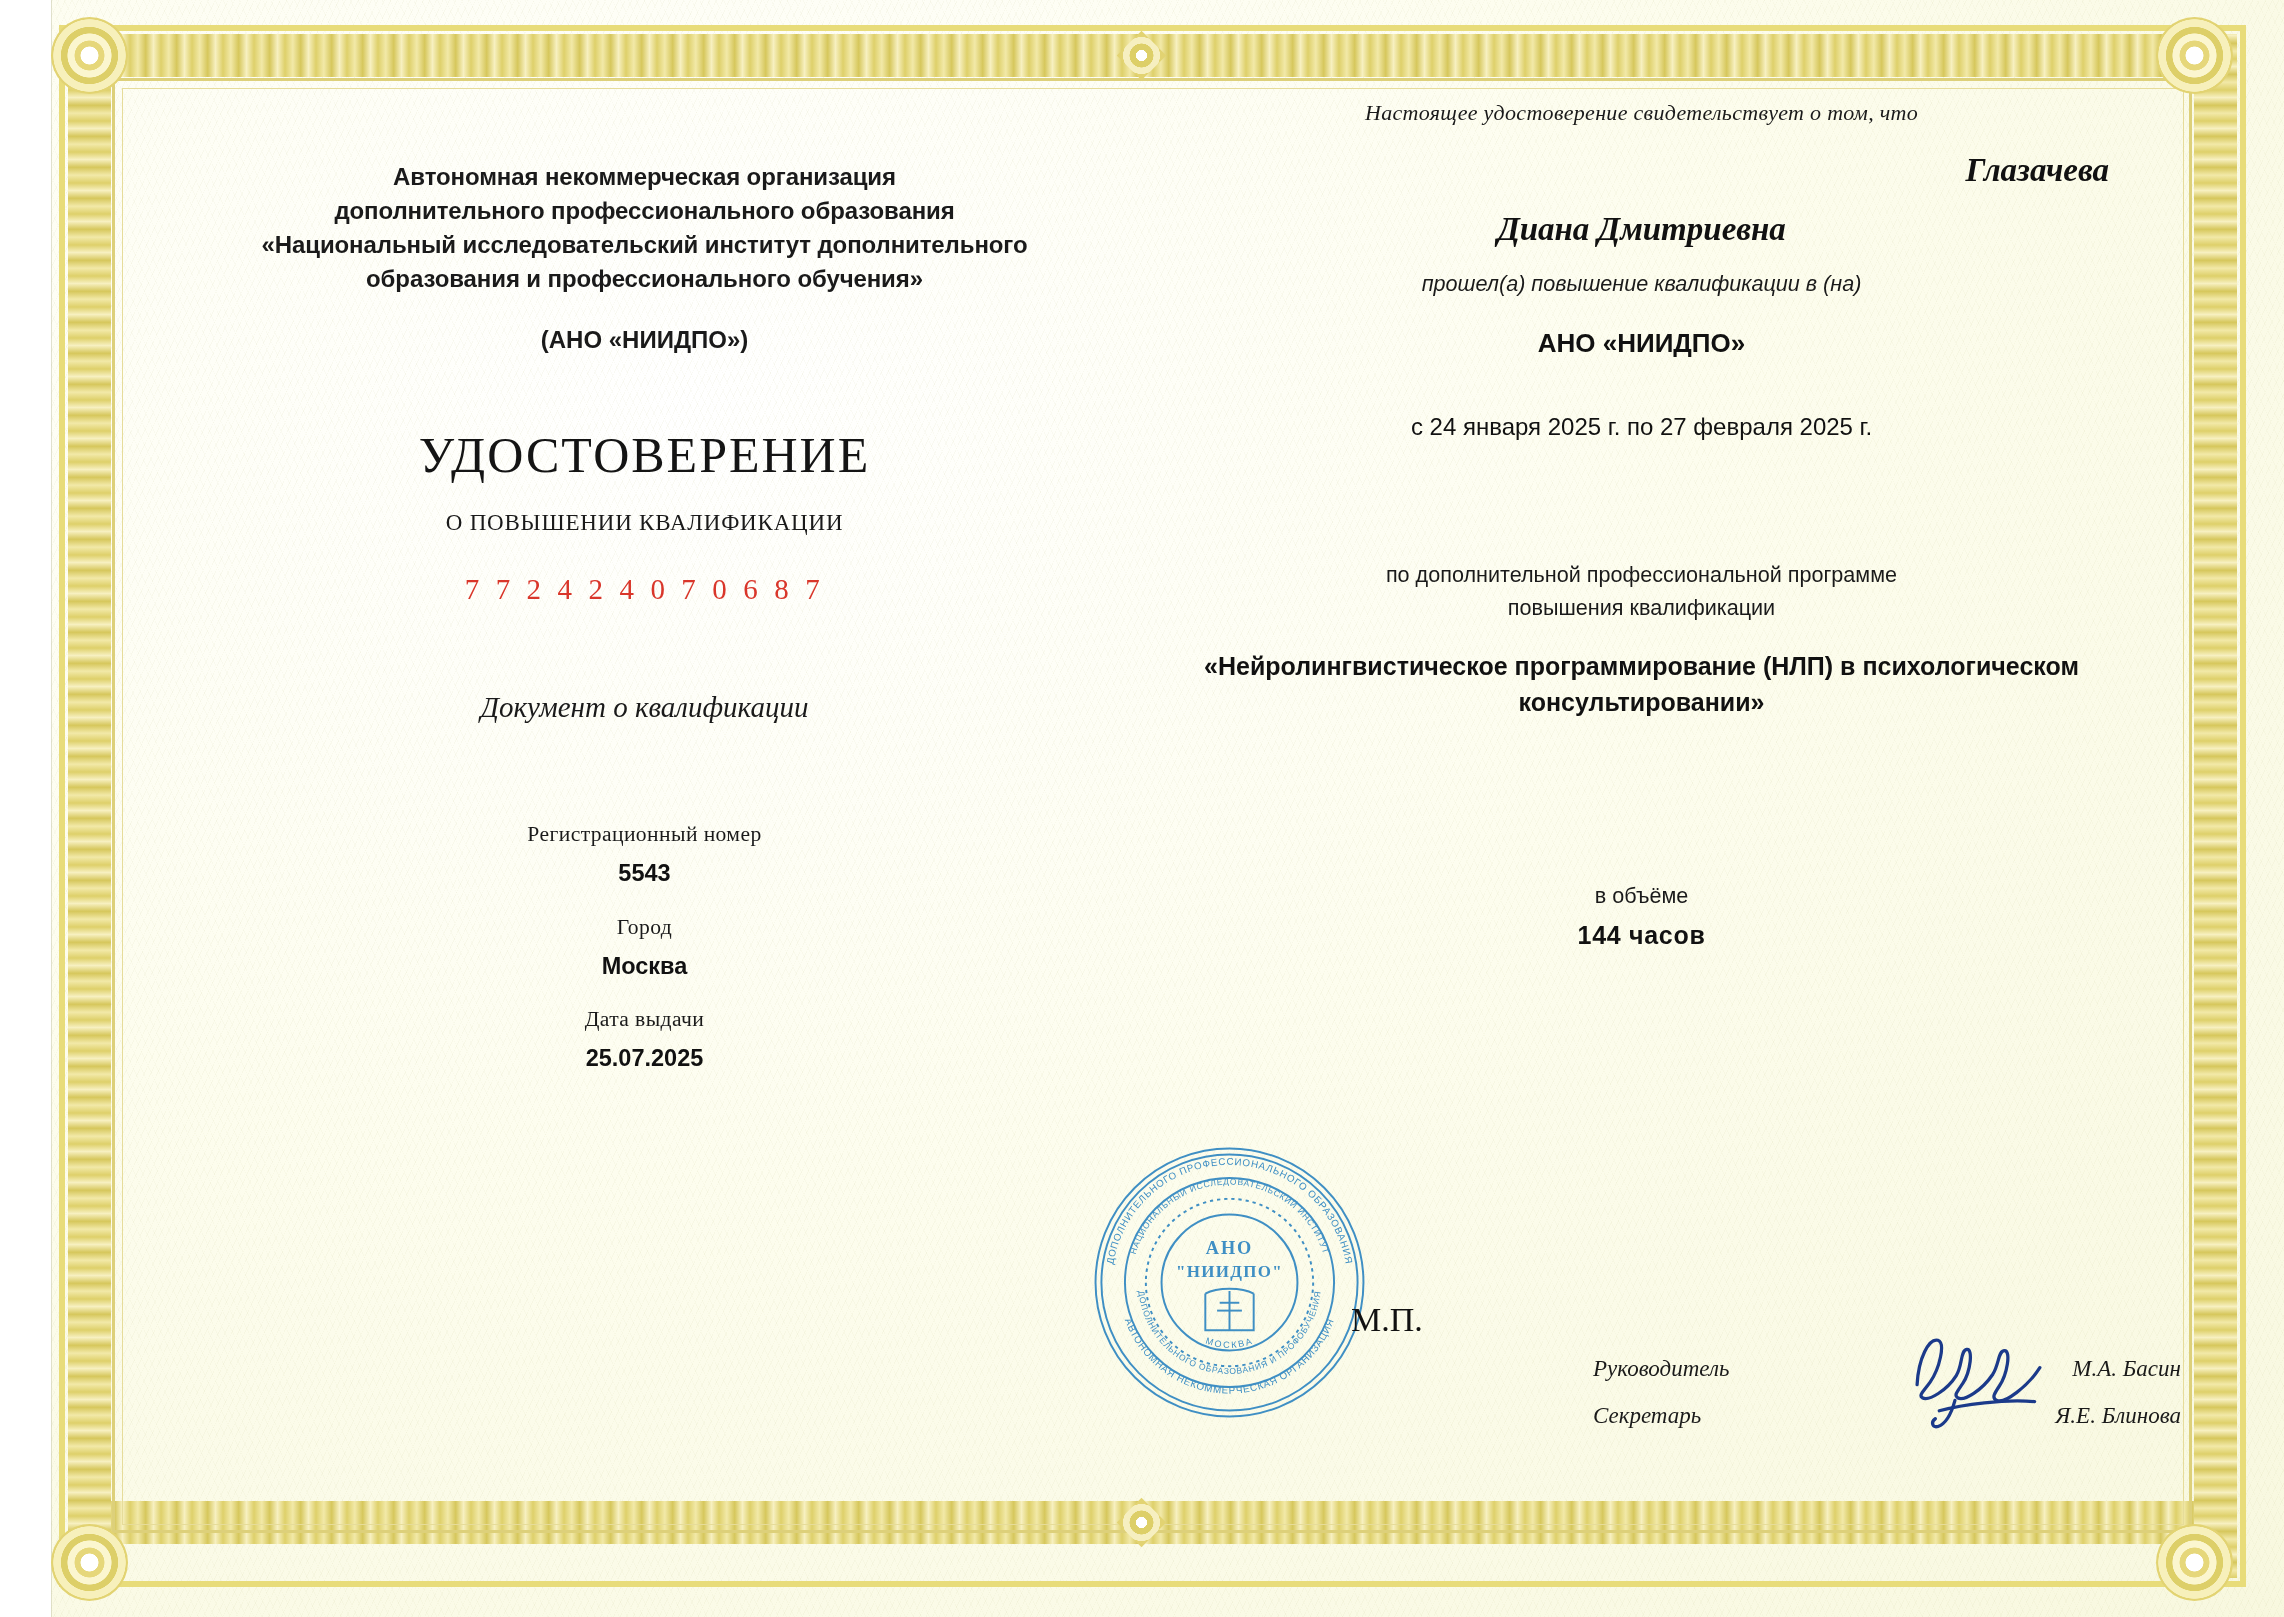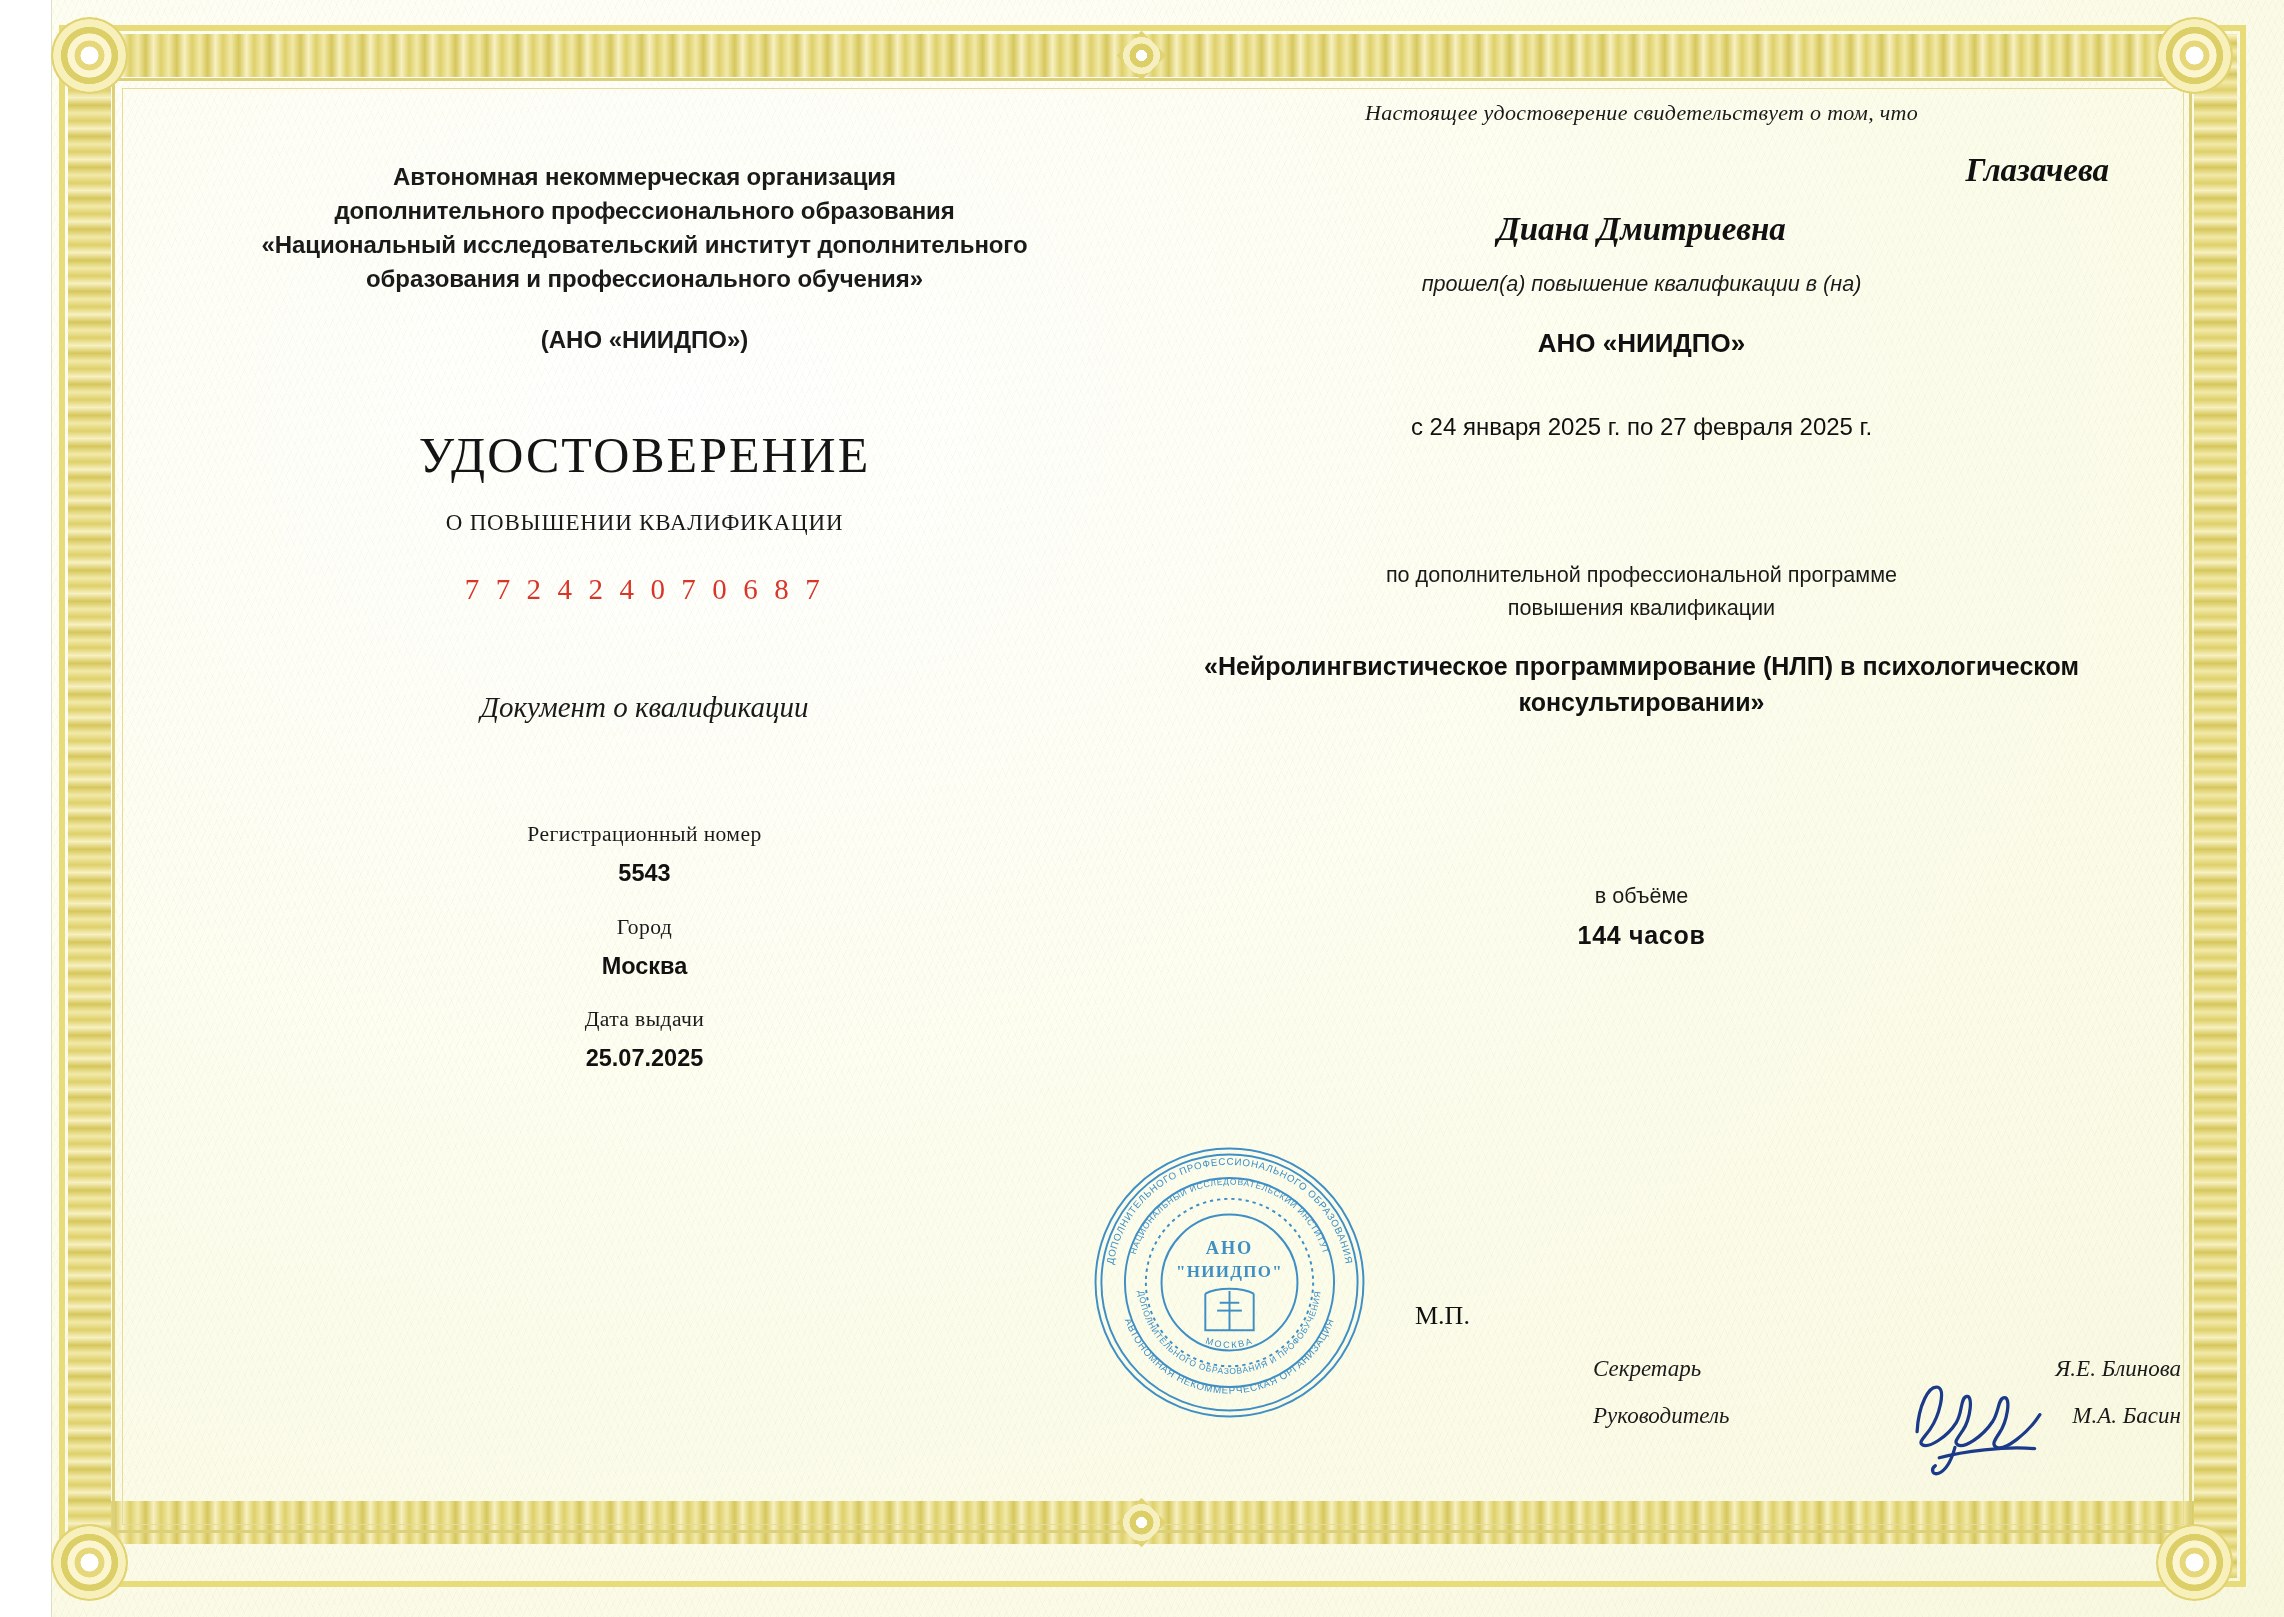--- a/index.html
+++ b/index.html
@@ -310,24 +310,24 @@
   .stamp {
     position: absolute;
     left: 967px;
     top: 1054px;
     width: 281px;
     height: 281px;
   }
   .stamp svg { display: block; }
   .mp-mark {
     position: absolute;
-    left: 1293px;
+    left: 1229px;
     top: 1213px;
     font-family: "Liberation Serif", serif;
-    font-size: 26px;
+    font-size: 34px;
     color: #111;
   }
 </style>
 </head>
 <body>
 
 <div class="page">
 
   <div class="paper-texture"></div>
 
@@ -431,31 +431,31 @@
           <path d="M 215,228 L 215,288"></path>
           <path d="M 200,246 L 230,246"></path>
           <path d="M 196,258 L 234,258"></path>
         </g>
       </svg>
     </div>
     <div class="mp-mark">М.П.</div>
 
     <div class="sign-block">
       <div class="sign-row">
-        <span class="sign-role">Секретарь</span>
-        <span class="sign-name">Я.Е. Блинова</span>
-      </div>
-      <div class="sign-row">
         <span class="sign-role">Руководитель</span>
         <span class="sign-name">М.А. Басин</span>
         <svg class="signature-mark" viewBox="0 0 260 170" xmlns="http://www.w3.org/2000/svg">
           <g fill="none" stroke="#1b3a8a" stroke-width="5" stroke-linecap="round">
             <path d="M 26,96 C 28,56 44,24 58,28 C 70,32 60,72 46,92 C 36,106 28,112 34,116 C 44,122 72,104 86,82 C 96,66 92,44 102,42 C 112,40 108,76 96,94 C 88,106 82,112 88,116 C 98,122 126,104 142,80 C 152,64 150,44 160,44 C 170,44 164,80 152,98 C 144,110 140,116 148,120 C 160,126 196,98 214,70"></path>
             <path d="M 60,136 C 96,126 160,118 206,122"></path>
             <path d="M 84,120 C 78,142 70,156 58,160 C 50,162 46,154 54,148"></path>
           </g>
         </svg>
       </div>
+      <div class="sign-row">
+        <span class="sign-role">Секретарь</span>
+        <span class="sign-name">Я.Е. Блинова</span>
+      </div>
     </div>
 
   </div>
 </div>
 
 
 </body></html>

